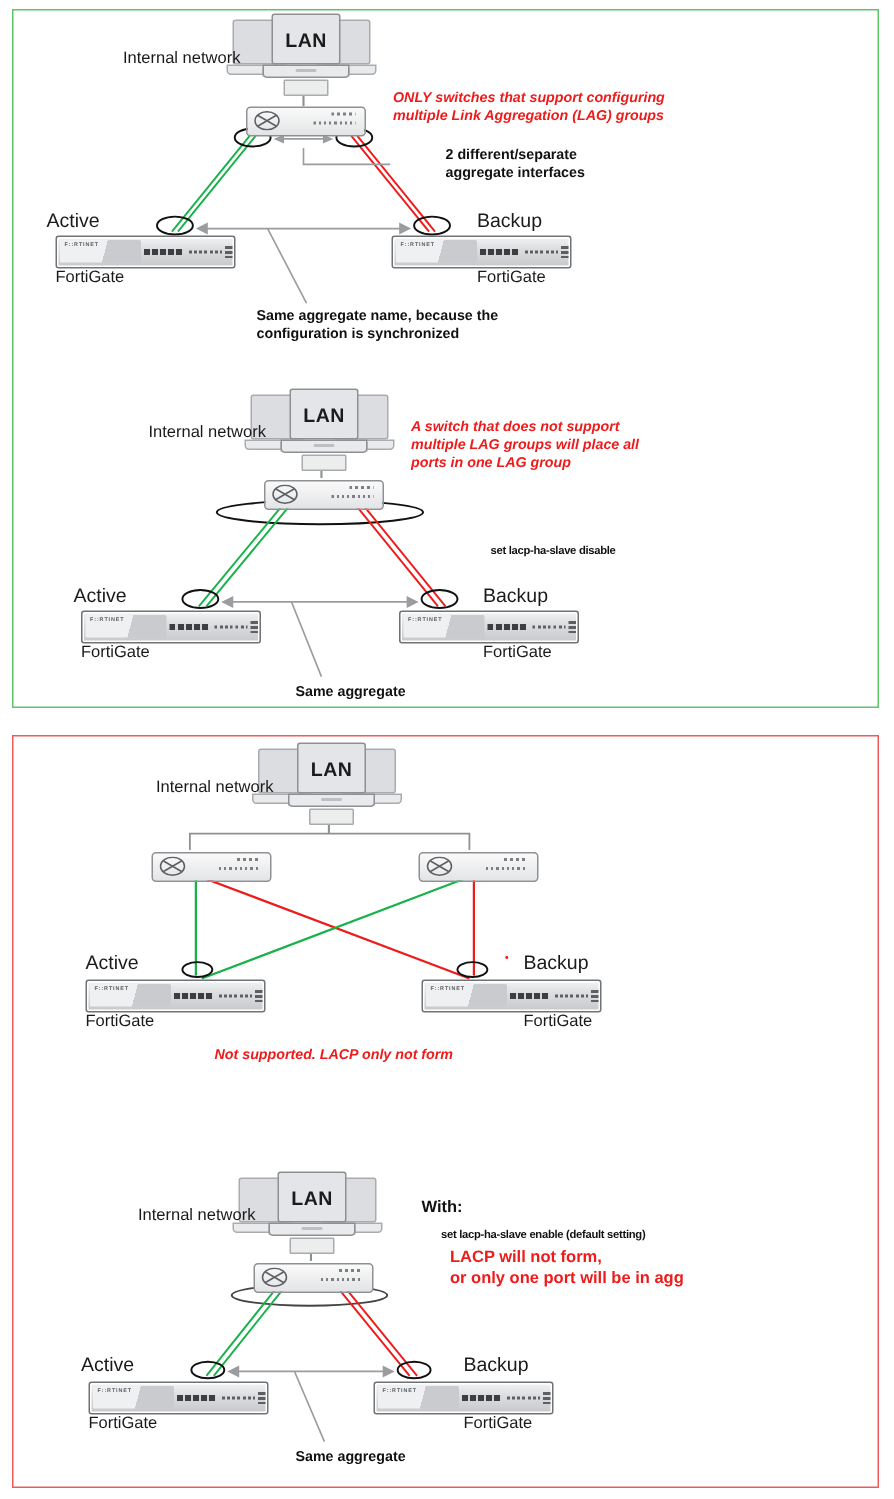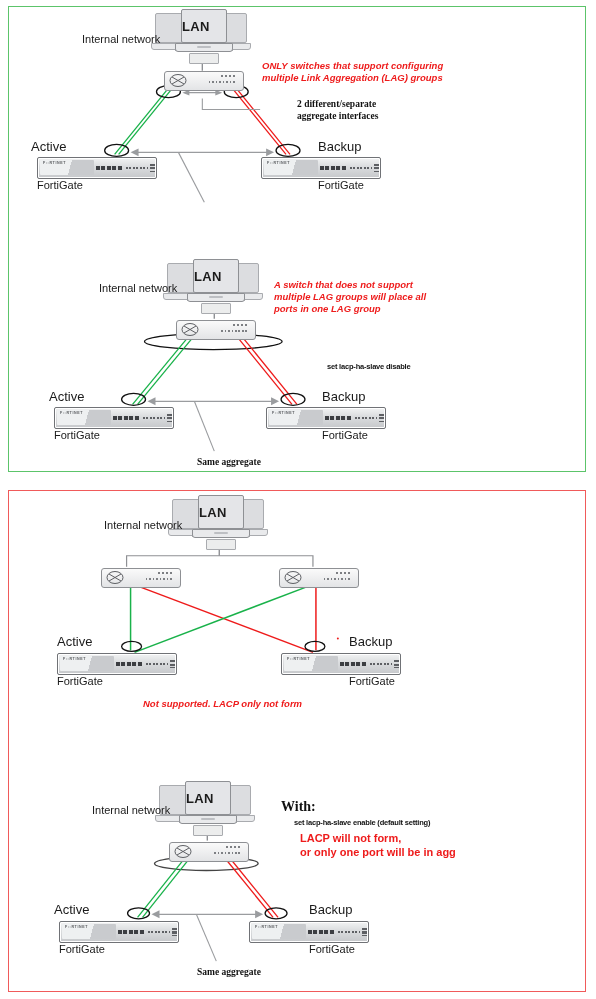--- a/index.html
+++ b/index.html
@@ -19,21 +19,21 @@
   .lan .lap .scr{background:#dcdde0;border:1px solid #a9abaf;border-radius:2px;}
   .lan .lap .base{background:#e9eaec;border:1px solid #a9abaf;border-radius:0 0 3px 3px;}
   .lan .lapL{left:0;top:4px;}
   .lan .lapL .scr{width:30px;height:28px;}
   .lan .lapL .base{width:38px;height:5px;margin-left:-4px;}
   .lan .lapR{right:0;top:4px;}
   .lan .lapR .scr{width:30px;height:28px;}
   .lan .lapR .base{width:38px;height:5px;margin-left:-4px;}
   .lan .lapC{left:26px;top:0;z-index:3;}
   .lan .lapC .scr{width:44px;height:32px;background:#e4e5e8;border:1px solid #8e9094;
-                  display:flex;align-items:center;}
+                  display:flex;align-items:center;justify-content:center;}
   .lan .lapC .scr span{font-size:13px;font-weight:bold;color:#1b1b1b;letter-spacing:.3px;}
   .lan .lapC .base{width:56px;height:7px;margin-left:-6px;background:#e9eaec;
                    border:1px solid #8e9094;position:relative;}
   .lan .lapC .base::after{content:"";position:absolute;left:50%;top:2px;margin-left:-7px;
                    width:14px;height:2px;background:#bdbfc3;border-radius:1px;}
   .lan .hatch{position:absolute;left:20px;top:36px;width:56px;height:4px;z-index:2;
        background:repeating-linear-gradient(90deg,#8e9094 0 1px,#e9eaec 1px 3px);
        border:1px solid #a9abaf;}
   .lan .stand{position:absolute;left:34px;top:44px;width:28px;height:9px;
        background:#eceded;border:1px solid #a9abaf;border-radius:1px;}
@@ -61,21 +61,21 @@
        background:repeating-linear-gradient(90deg,#5d5f63 0 2px,transparent 2px 3.4px);}
   .fgt .p3{position:absolute;left:102px;top:9px;width:8px;height:2px;
        background:repeating-linear-gradient(90deg,#5d5f63 0 2px,transparent 2px 3.4px);}
   .fgt .p4{position:absolute;left:112px;top:6px;width:5px;height:8px;
        background:repeating-linear-gradient(#5d5f63 0 2px,transparent 2px 3.5px);}
 
   
   .lbl{position:absolute;white-space:nowrap;color:#1a1a1a;}
   .lbl-plain{font-size:11px;}
   .lbl-big{font-size:13px;}
-  .note{position:absolute;font-size:9.5px;font-weight:bold;line-height:1.28;color:#111;font-family:Liberation Serif, serif;}
+  .note{position:absolute;font-size:9.5px;font-weight:bold;line-height:1.28;color:#111;}
   .note-red{position:absolute;font-size:9.5px;font-weight:bold;line-height:1.28;color:#ee1b1b;font-style:italic;}
   .note-red-lg{position:absolute;font-size:11px;font-weight:bold;line-height:1.3;color:#ee1b1b;}
   .cli{position:absolute;font-size:7.5px;font-weight:bold;color:#111;
        font-family:"Liberation Sans",sans-serif;letter-spacing:-.2px;white-space:nowrap;}
   .u-must{text-decoration:underline;text-decoration-color:#c23b3b;}
 </style>
 </head>
 <body>
 
 <div class="panel" id="panel-green">
@@ -160,20 +160,24 @@
     <div class="lbl lbl-plain" style="left:28px;top:172px;">FortiGate</div>
     <div class="lbl lbl-plain" style="left:309px;top:172px;">FortiGate</div>
 
     <div class="note-red" style="left:253px;top:53px;">
       <div>ONLY switches that support configuring</div>
       <div>multiple Link Aggregation (LAG) groups</div>
     </div>
     <div class="note" style="left:288px;top:91px;">
       <div>2 different/separate</div>
       <div>aggregate interfaces</div>
+    </div>
+    <div class="note" style="left:162px;top:198px;">
+      <div>Same aggregate name, because the</div>
+      <div>configuration is synchronized</div>
     </div>
   </div>
 
   <div class="scene">
     <svg class="links" viewBox="0 0 578 466" preserveAspectRatio="none">
       <line x1="206" y1="304" x2="206" y2="313" stroke="#8e9094" stroke-width="1.4"></line>
       <ellipse cx="205" cy="336" rx="69" ry="8" fill="none" stroke="#111" stroke-width="1.3"></ellipse>
 
       <line x1="181" y1="330" x2="124" y2="399" stroke="#19b24a" stroke-width="1.3"></line>
       <line x1="186" y1="330" x2="129" y2="399" stroke="#19b24a" stroke-width="1.3"></line>
@@ -390,21 +394,21 @@
       <div class="p2"></div>
       <div class="p3"></div>
       <div class="p4"></div>
     </div>
 
     <div class="lbl lbl-big" style="left:45px;top:411px;">Active</div>
     <div class="lbl lbl-big" style="left:300px;top:411px;">Backup</div>
     <div class="lbl lbl-plain" style="left:50px;top:452px;">FortiGate</div>
     <div class="lbl lbl-plain" style="left:300px;top:452px;">FortiGate</div>
 
-    <div class="note" style="left:272px;top:307px;font-size:14px;">With:</div>
+    <div class="note" style="left:272px;top:307px;font-size:11px;">With:</div>
     <div class="cli" style="left:285px;top:327px;">set lacp-ha-slave enable (default setting)</div>
     <div class="note-red-lg" style="left:272px;top:340px;margin-left:19px;">
       <div>LACP will not form,</div>
       <div>or only one port will be in agg</div>
     </div>
     <div class="note" style="left:188px;top:475px;">Same aggregate</div>
   </div>
 </div>
 
 </body></html>

